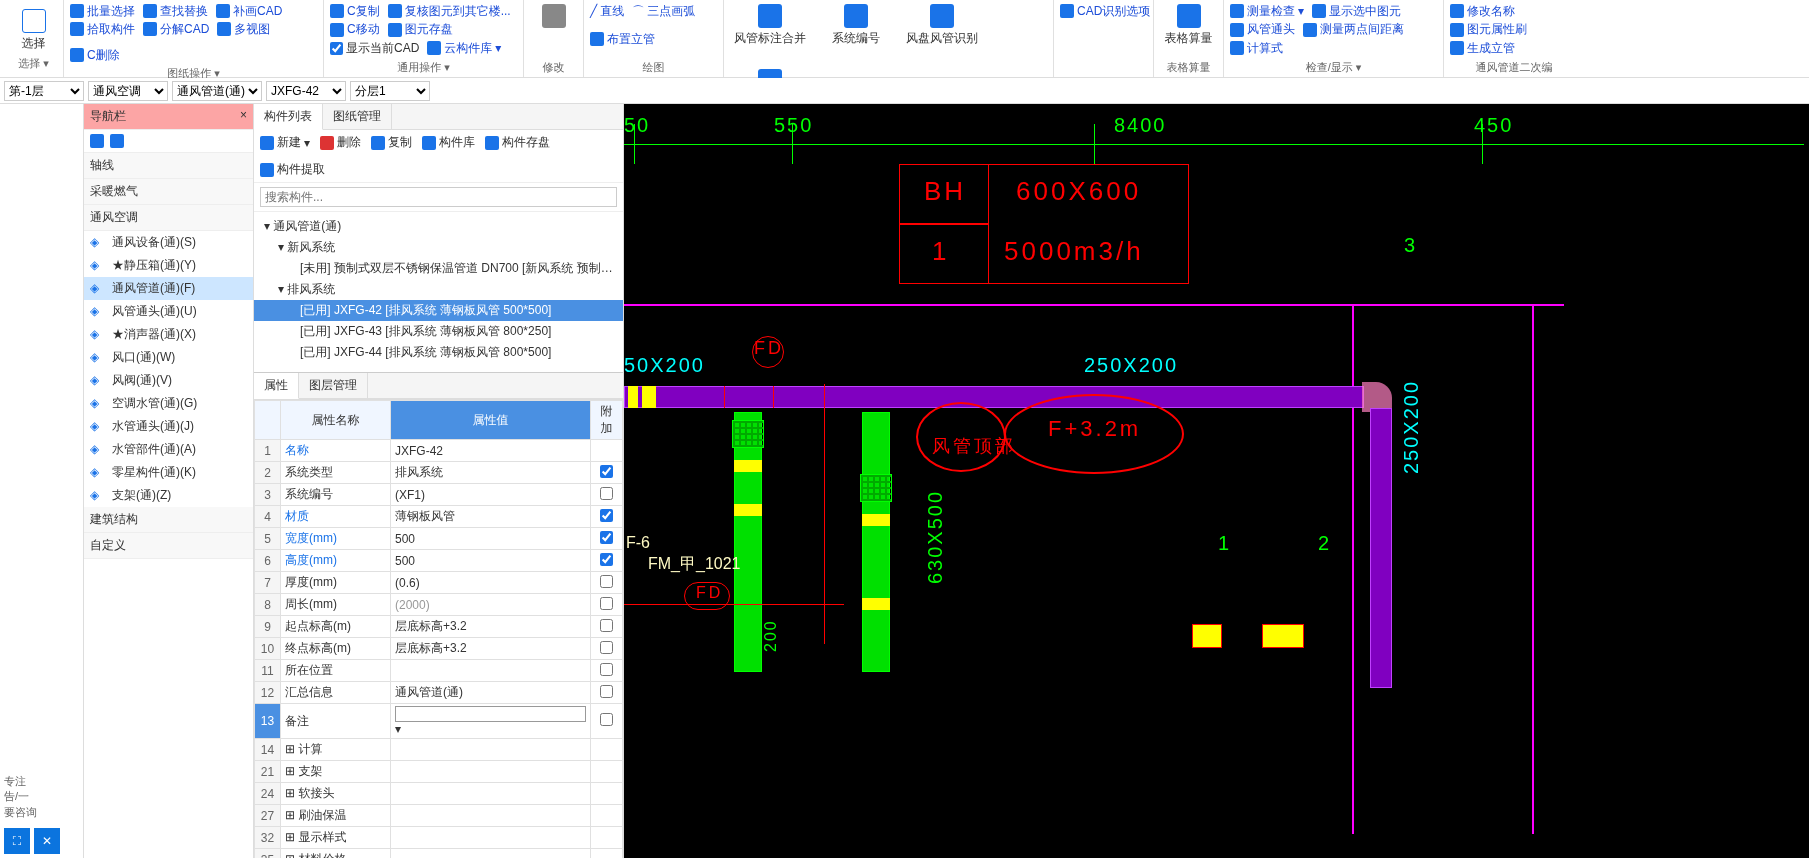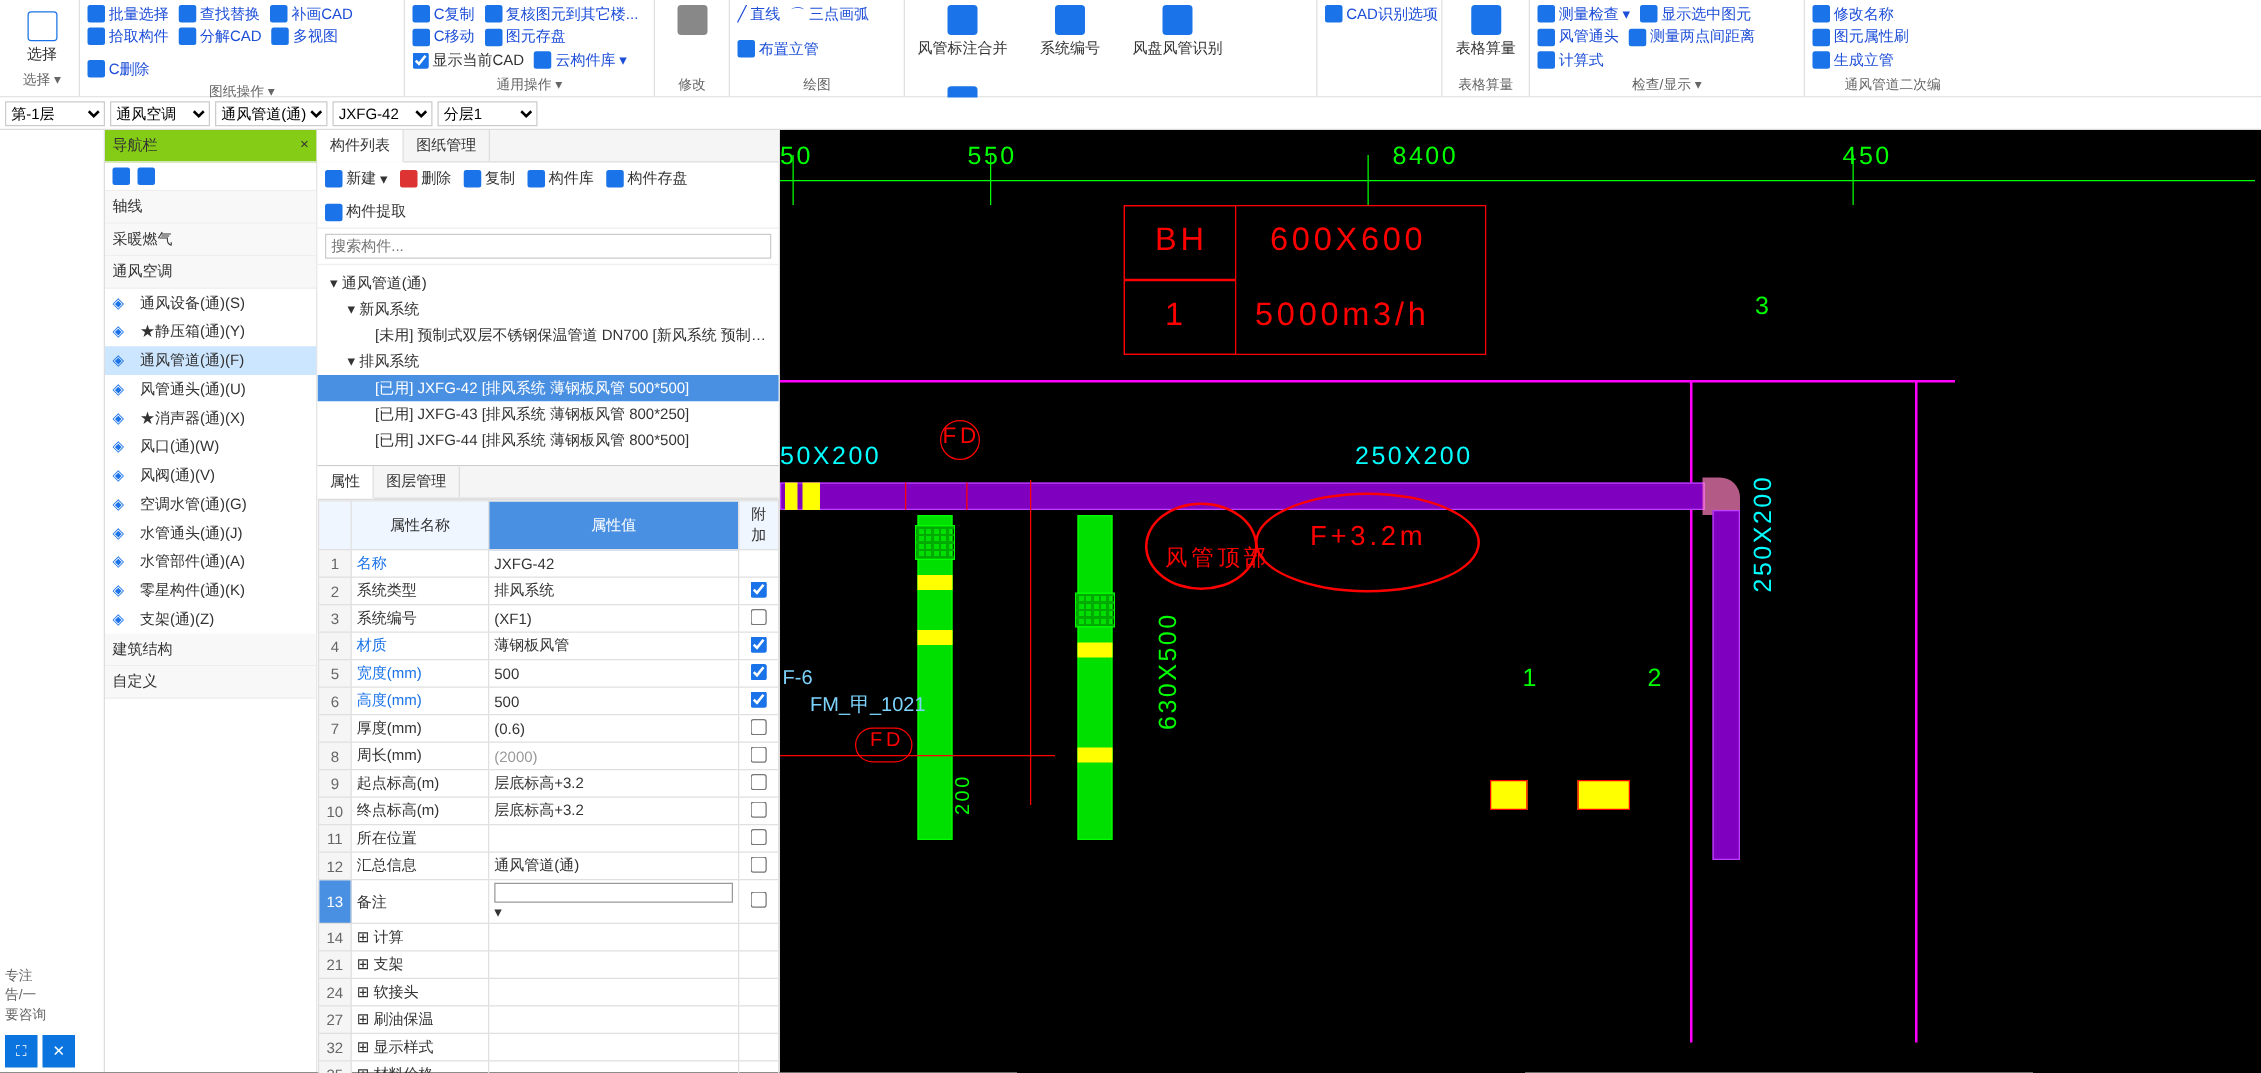--- a/index.html
+++ b/index.html
@@ -24,21 +24,21 @@
 
 
 .main { flex:1; display:flex; overflow:hidden; }
 .leftcol { width:84px; background:#fff; border-right:1px solid #ddd; display:flex; flex-direction:column;}
 .left-txt { writing-mode:horizontal-tb; font-size:11px; color:#666; padding:4px; line-height:1.4;}
 .bottom-actions { display:flex; gap:4px; padding:4px;}
 .bottom-actions .btn { width:26px;height:26px;display:flex;align-items:center;justify-content:center;color:#fff;}
 .btn-blue{background:#0b74de;} .close-x{background:#0b74de;}
 
 .sidepanel { width:170px; background:#fff; border-right:1px solid #ddd; display:flex; flex-direction:column;}
-.sp-head { background:#84cc16; padding:4px 6px; font-weight:500; border-bottom:1px solid #eee; display:flex; justify-content:space-between;}
+.sp-head { background:#fca5a5; padding:4px 6px; font-weight:500; border-bottom:1px solid #eee; display:flex; justify-content:space-between;}
 .sp-tools { display:flex; gap:6px; padding:4px 6px; border-bottom:1px solid #eee; color:#1a73e8;}
 .sp-tools .ic{width:14px;height:14px;background:#1a73e8;border-radius:2px;display:inline-block;}
 .sp-section { padding:4px 6px; font-size:12px; background:#f8f8f8; border-bottom:1px solid #eee;}
 .sp-list { list-style:none; }
 .sp-list li { display:flex; align-items:center; gap:6px; padding:3px 6px; cursor:pointer;}
 .sp-list li.active { background:#cde6ff; }
 .sp-list .ic { width:16px;height:16px; display:inline-block; color:#1a73e8; }
 
 .midpanel { width:370px; background:#fff; border-right:1px solid #ddd; display:flex; flex-direction:column; }
 .tabs { display:flex; border-bottom:1px solid #ddd; background:#f5f5f5;}
@@ -78,21 +78,21 @@
 .viewport .vline{position:absolute;width:1px;background:#0f0;}
 .viewport .redbox{position:absolute;border:1px solid #f00;}
 .viewport .redtxt{position:absolute;color:#f00;font-size:26px;letter-spacing:3px;}
 .viewport .cyantxt{position:absolute;color:#0ff;font-size:20px;letter-spacing:2px;}
 .viewport .duct{position:absolute;background:#8000c0;border:1px solid #c040ff;}
 .viewport .pink{position:absolute;background:#ff80c0;opacity:.7;}
 .viewport .greenduct{position:absolute;background:#00e000;border:1px solid #0f0;}
 .viewport .yellow{position:absolute;background:#ffff00;}
 .viewport .greenhatch{position:absolute;border:1px solid #0f0;background:repeating-linear-gradient(0deg,#0a0 0 2px,transparent 2px 6px),repeating-linear-gradient(90deg,#0a0 0 2px,transparent 2px 6px);}
 .viewport .annot{position:absolute;border:2px solid #f00;border-radius:50%;}
-.viewport .whitetxt{position:absolute;color:#7dd3fc;font-size:16px;}
+.viewport .whitetxt{position:absolute;color:#fef9c3;font-size:16px;}
 </style>
 </head>
 <body>
 
 <div class="app">
 
   <div class="ribbon">
     <div class="r-group" style="width:60px;justify-content:center;">
       <div class="r-big">
         <span class="ic" style="background:#fff;border:1px solid #1a73e8;"></span>

